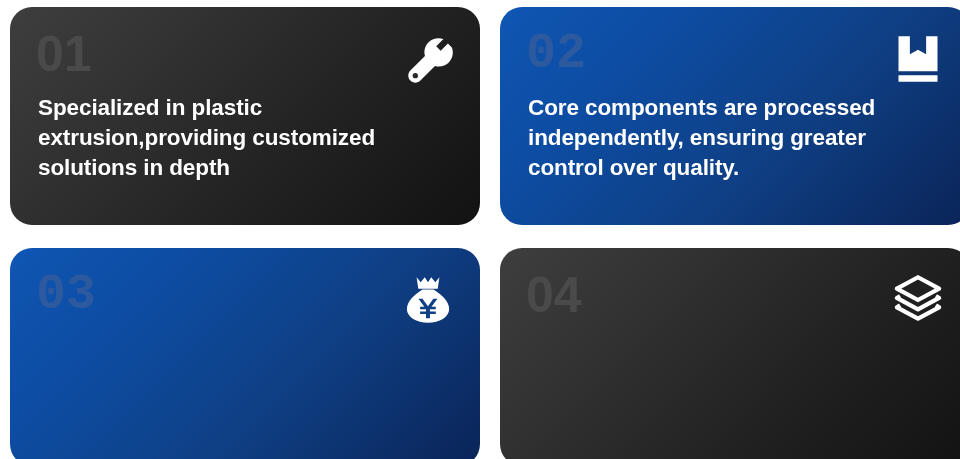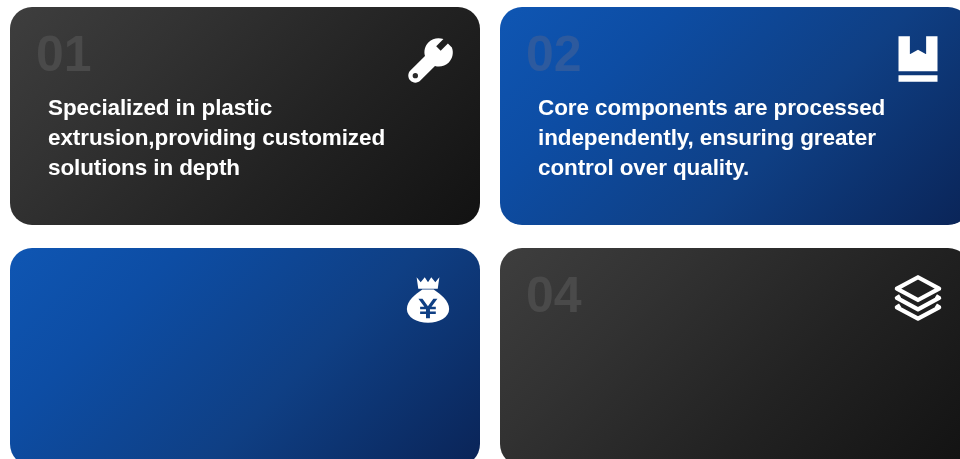--- a/index.html
+++ b/index.html
@@ -47,29 +47,29 @@
 
   .card-number {
     font-size: 50px;
     font-weight: 800;
     letter-spacing: 0px;
     line-height: 1;
     margin: 0 0 14px 0;
     user-select: none;
   }
   .card.dark .card-number { color: #4a4a4a; }
-  .card.blue .card-number { color: #2d5a9e; }
+  .card.blue .card-number { color: #2d5a9e; font-family: Liberation Mono, monospace; }
 
   .card-text {
     font-size: 22.5px;
     font-weight: 800;
     line-height: 1.34;
     color: #ffffff;
     letter-spacing: -0.1px;
-    margin: 12px;
+    margin: 2px;
     max-width: 420px;
     white-space: pre-line;
   }
 
   .card-icon {
     position: absolute;
     top: 26px;
     right: 26px;
     width: 52px;
     height: 52px;
@@ -110,20 +110,21 @@
 control over quality.</div>
     <span class="card-icon">
       <svg viewBox="0 0 64 64" xmlns="http://www.w3.org/2000/svg" aria-hidden="true">
         <path fill="#ffffff" d="M8 4 H22 V26 L32 20.5 L42 26 V4 H56 V47 H8 Z"></path>
         <rect x="8" y="52" width="48" height="8" fill="#ffffff"></rect>
       </svg>
     </span>
   </div>
 
   <div class="card blue">
+    <div class="card-number">03</div>
     <span class="card-icon">
       <svg viewBox="0 0 64 64" xmlns="http://www.w3.org/2000/svg" aria-hidden="true">
         <path fill="#ffffff" d="M18 4 L23 10 L28 4 L32 10 L36 4 L41 10 L46 4 L44 18 L20 18 Z"></path>
         <path fill="#ffffff" d="M25 19 H39 C48 25 58 33 58 43 C58 53 46 60 32 60
           C18 60 6 53 6 43 C6 33 16 25 25 19 Z"></path>
         <path fill="#0f3f84" d="M25.2 30.5 L31.9 39.6 L38.6 30.5 L43.6 30.5
           L36.3 40.2 L41.6 40.2 L41.6 43.3 L34.4 43.3 L34.4 46.0 L41.6 46.0
           L41.6 49.1 L34.4 49.1 L34.4 54.5 L29.5 54.5 L29.5 49.1 L22.3 49.1
           L22.3 46.0 L29.5 46.0 L29.5 43.3 L22.3 43.3 L22.3 40.2 L27.5 40.2
           L20.2 30.5 Z"></path>

